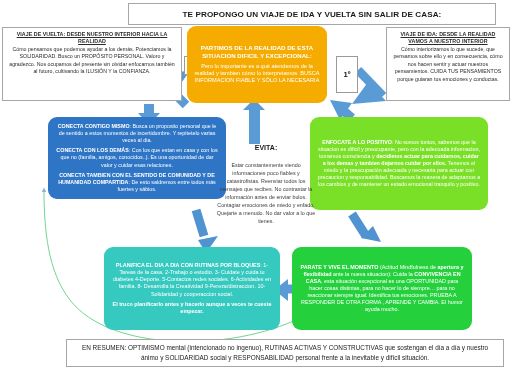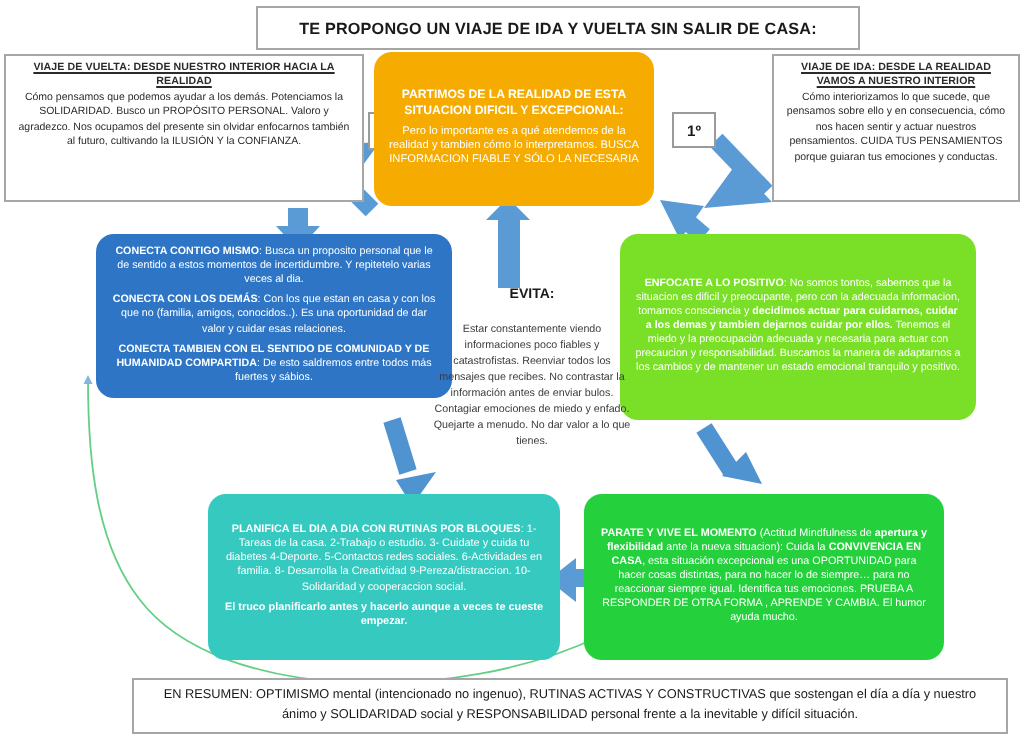--- a/index.html
+++ b/index.html
@@ -9,21 +9,21 @@
     font-family:"Liberation Sans","DejaVu Sans",sans-serif;
     color:#231f20;
     position:relative;
     overflow:hidden;
   }
   .stage{position:absolute;left:0;top:0;width:512px;height:371px;}
   .box{position:absolute;box-sizing:border-box;}
 
   
   #title-banner{
-    left:128px;top:3px;width:302px;height:22px;
+    left:128px;top:3px;width:368px;height:22px;
     border:1px solid #a6a6a6;background:#ffffff;
     display:flex;align-items:center;justify-content:center;
     font-size:8.1px;font-weight:bold;letter-spacing:.1px;
     text-align:center;color:#1a1a1a;
   }
 
   
   .side-note{
     border:1px solid #a6a6a6;background:#ffffff;
     padding:3px 4px 2px 4px;text-align:center;
@@ -36,21 +36,21 @@
   #note-vuelta{left:2px;top:27px;width:180px;height:74px;}
   #note-ida{left:386px;top:27px;width:124px;height:74px;}
 
   
   .step-chip{
     border:1px solid #9a9a9a;background:#ffffff;
     display:flex;align-items:center;justify-content:center;
     font-size:7.6px;font-weight:bold;color:#1a1a1a;
   }
   #step-5{left:184px;top:56px;width:22px;height:19px;}
-  #step-1{left:336px;top:56px;width:22px;height:18px;}
+  #step-1{left:336px;top:56px;width:22px;height:37px;}
 
   
   .card{
     border-radius:9px;
     padding:4px 7px;
     text-align:center;
     color:#ffffff;
     line-height:1.32;
     display:flex;flex-direction:column;justify-content:center;
   }

